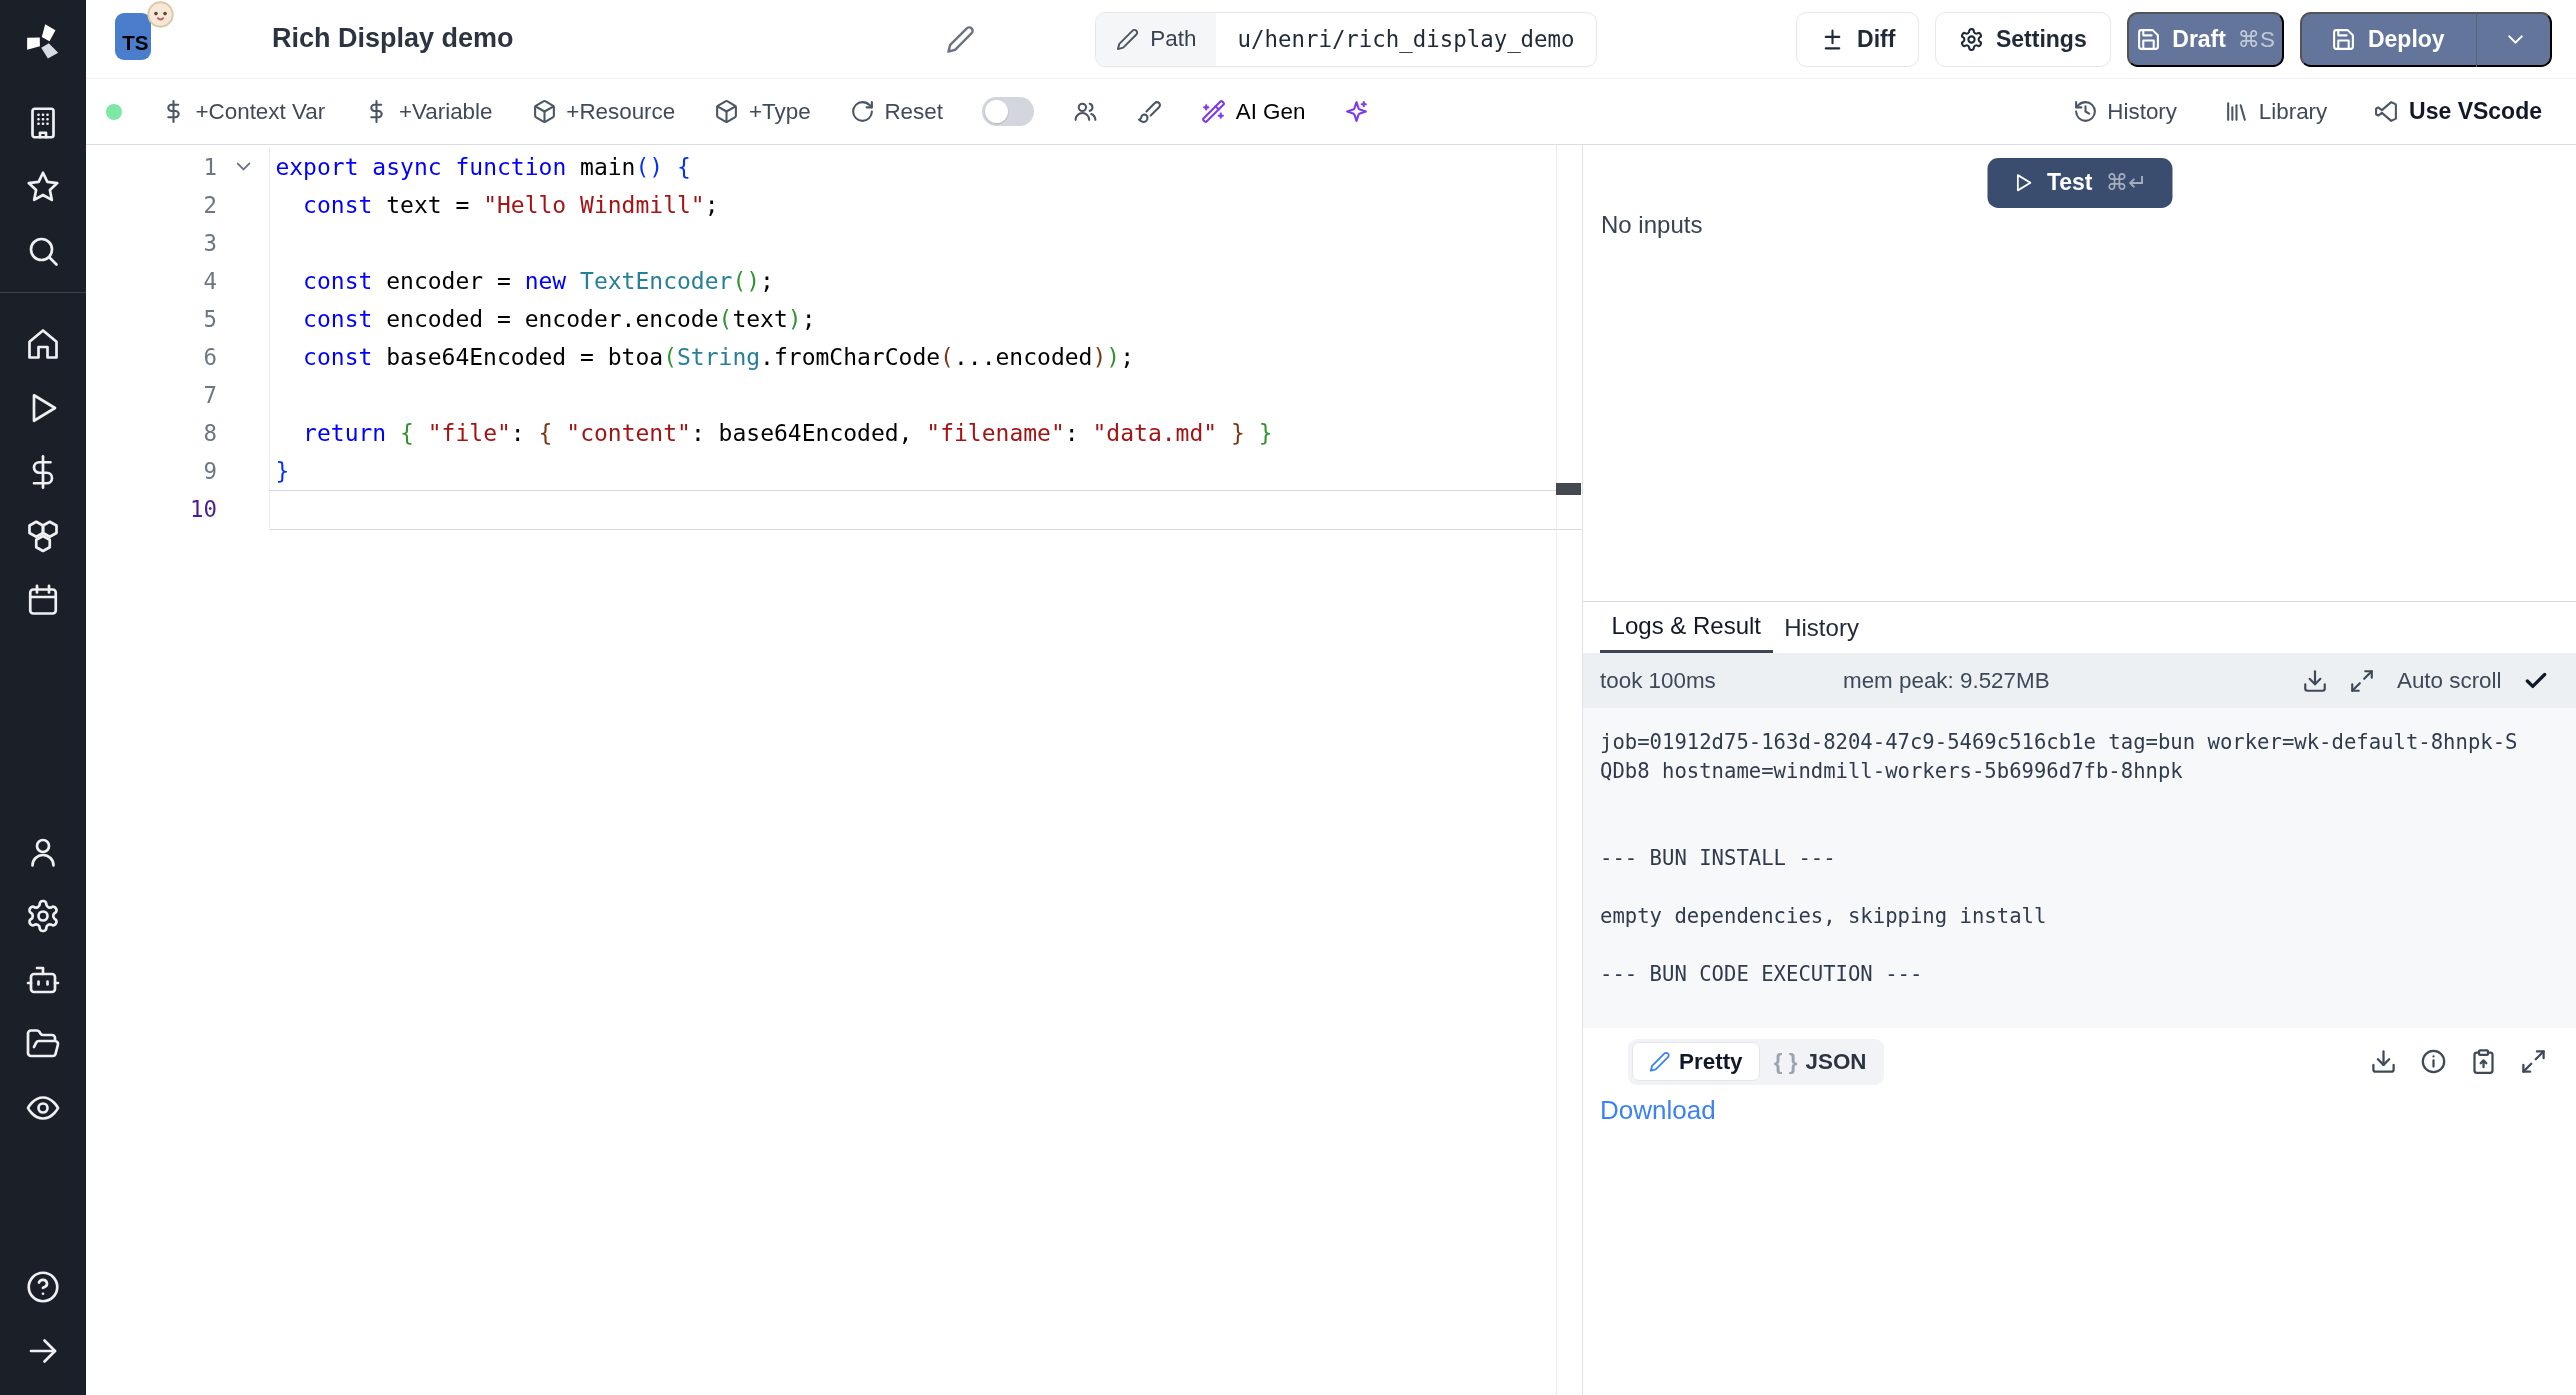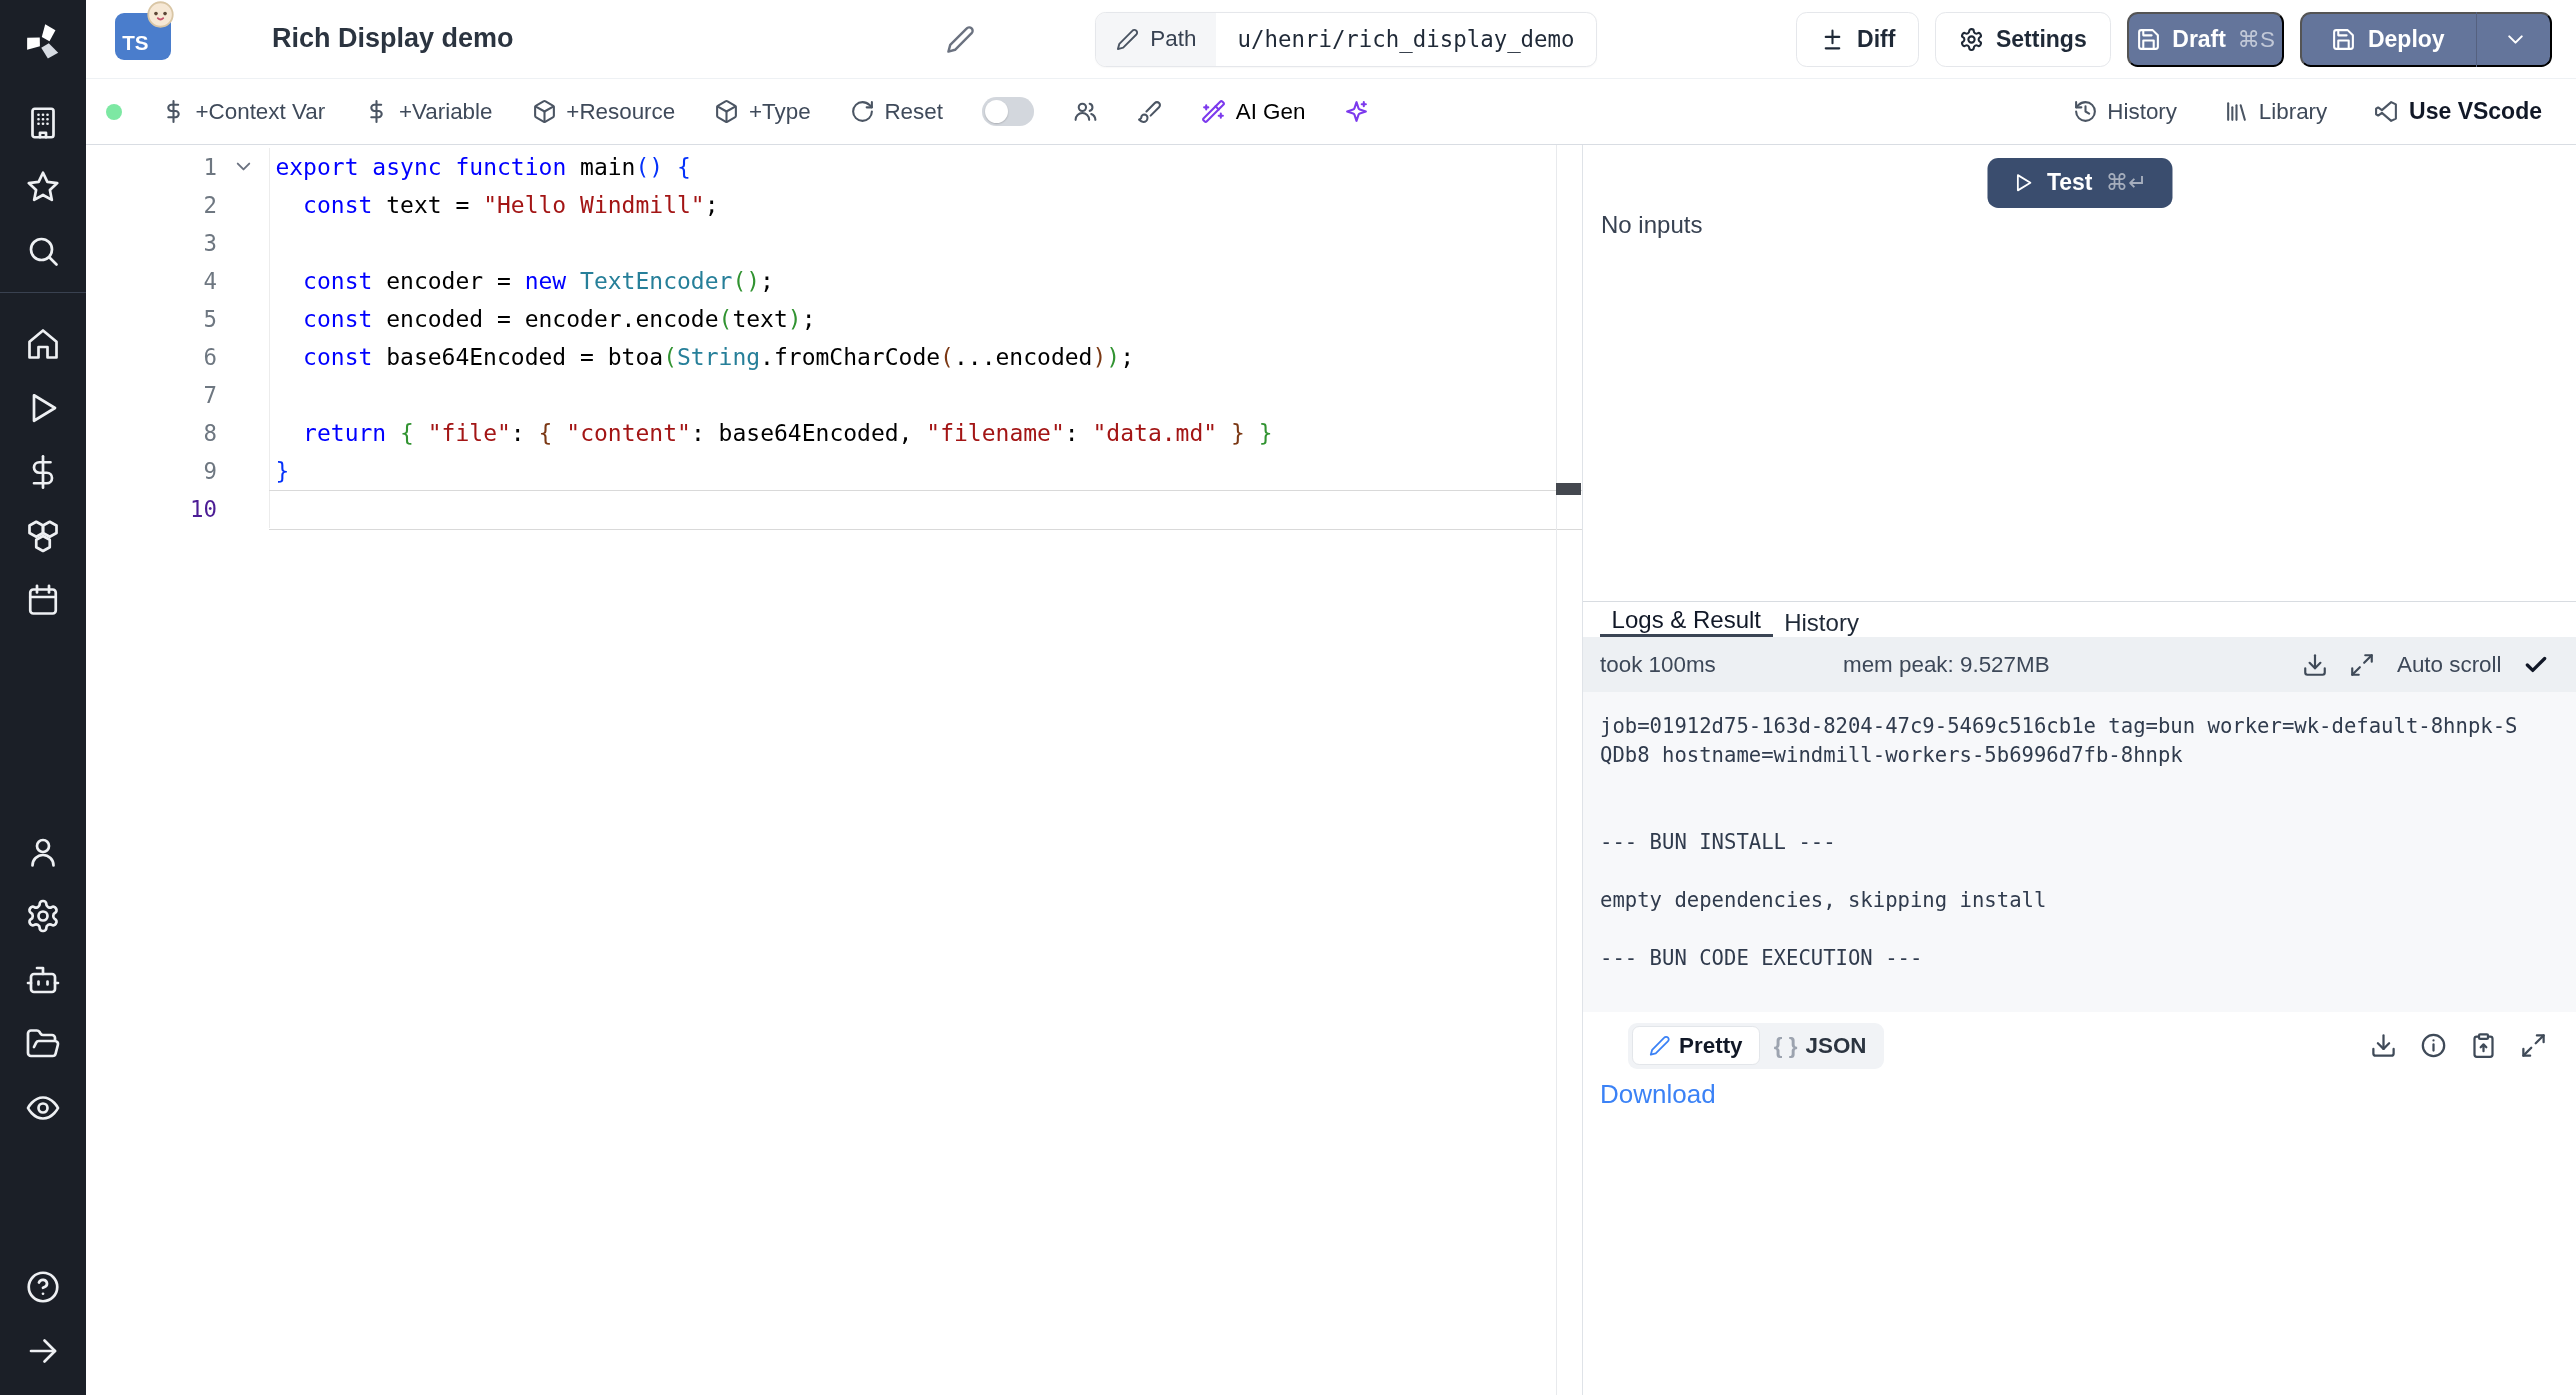--- a/index.html
+++ b/index.html
@@ -18,22 +18,22 @@
   .rail-div { width:86px; height:0.9px; background:#394150; margin:9px 0 19.7px; }
   .rail-spacer { height:188px; }
   .rail-grow { flex:1; }
 
   
   .main { position:absolute; left:86px; top:0; right:0; bottom:0; }
 
   
   .topbar { position:relative; height:79px; background:#fff; border-bottom:0.9px solid #eef1f4; }
   .ts-wrap { position:absolute; left:29px; top:12.5px; width:47px; height:47px; }
-  .ts-badge { width:56px; height:47px; background:#4a7dcc; border-radius:9px;
-    display:flex; align-items:flex-end; color:#ffffff; font-weight:800; font-size:20.6px;
+  .ts-badge { width:36px; height:47px; background:#4a7dcc; border-radius:9px;
+    display:flex; align-items:flex-end; color:#000000; font-weight:800; font-size:20.6px;
     padding:0 0 4.5px 7.2px;text-align:center; }
   .bun-badge { position:absolute; top:-12.5px; right:-12.5px; }
   .page-title { position:absolute; left:186px; top:23px; font-size:27px; font-weight:700; color:#2b3440; }
   .edit-pencil { position:absolute; left:860px; top:25px; color:#6b7280; cursor:pointer; }
   .edit-pencil svg { width:29px; height:29px; stroke:currentColor; fill:none; stroke-width:2;
     stroke-linecap:round; stroke-linejoin:round; }
   .path-group { position:absolute; left:1009px; top:11.6px; height:55px; display:flex;
     border:0.9px solid #e5e7eb; border-radius:10.7px; overflow:hidden; background:#fff;
     box-shadow:0 0.9px 1.8px rgba(0,0,0,.03); }
   .path-left { background:#f5f6f8; display:flex; align-items:center; gap:11.6px; padding:0 19.7px;
@@ -97,21 +97,21 @@
   .run-section { height:456px; position:relative; }
   .test-btn { position:absolute; left:50%; transform:translateX(-50%); top:12.5px; height:50px;
     background:#3a4d6e; color:#fff; border:none; border-radius:10.7px; padding:0 25px;
     display:flex; align-items:center; gap:13.4px; font-size:23px; font-weight:700; cursor:pointer;
     font-family:"Liberation Sans", sans-serif; }
   .test-btn svg { width:21.5px; height:21.5px; stroke:#fff; fill:none; stroke-width:2;
     stroke-linecap:round; stroke-linejoin:round; }
   .test-kbd { color:rgba(255,255,255,.55); font-weight:500; font-size:22.4px; }
   .no-inputs { position:absolute; left:18px; top:66px; font-size:24px; color:#374151; }
 
-  .tabs { height:36px; display:flex; padding-left:17px; border-top:0.9px solid #d8dce1;align-items:flex-end; }
+  .tabs { height:52px; display:flex; padding-left:17px; border-top:0.9px solid #d8dce1; }
   .tab { padding:0 11.6px; display:flex; align-items:center; font-size:24px; color:#1f2937; cursor:pointer; }
   .tab.active { color:#111827; font-weight:500; border-bottom:3.6px solid #3b4554; }
 
   .statsbar { height:55px; background:#edf0f3; display:flex; align-items:center;
     padding:0 27px 0 17px; font-size:22.4px; color:#3d4858; }
   .statsbar .took { width:243px; }
   .statsbar .mem { flex:1; }
   .stats-icons { display:flex; align-items:center; gap:21.5px; color:#3f4a58; }
   .stats-icons svg { width:26px; height:26px; stroke:currentColor; fill:none; stroke-width:2;
     stroke-linecap:round; stroke-linejoin:round; cursor:pointer; }

